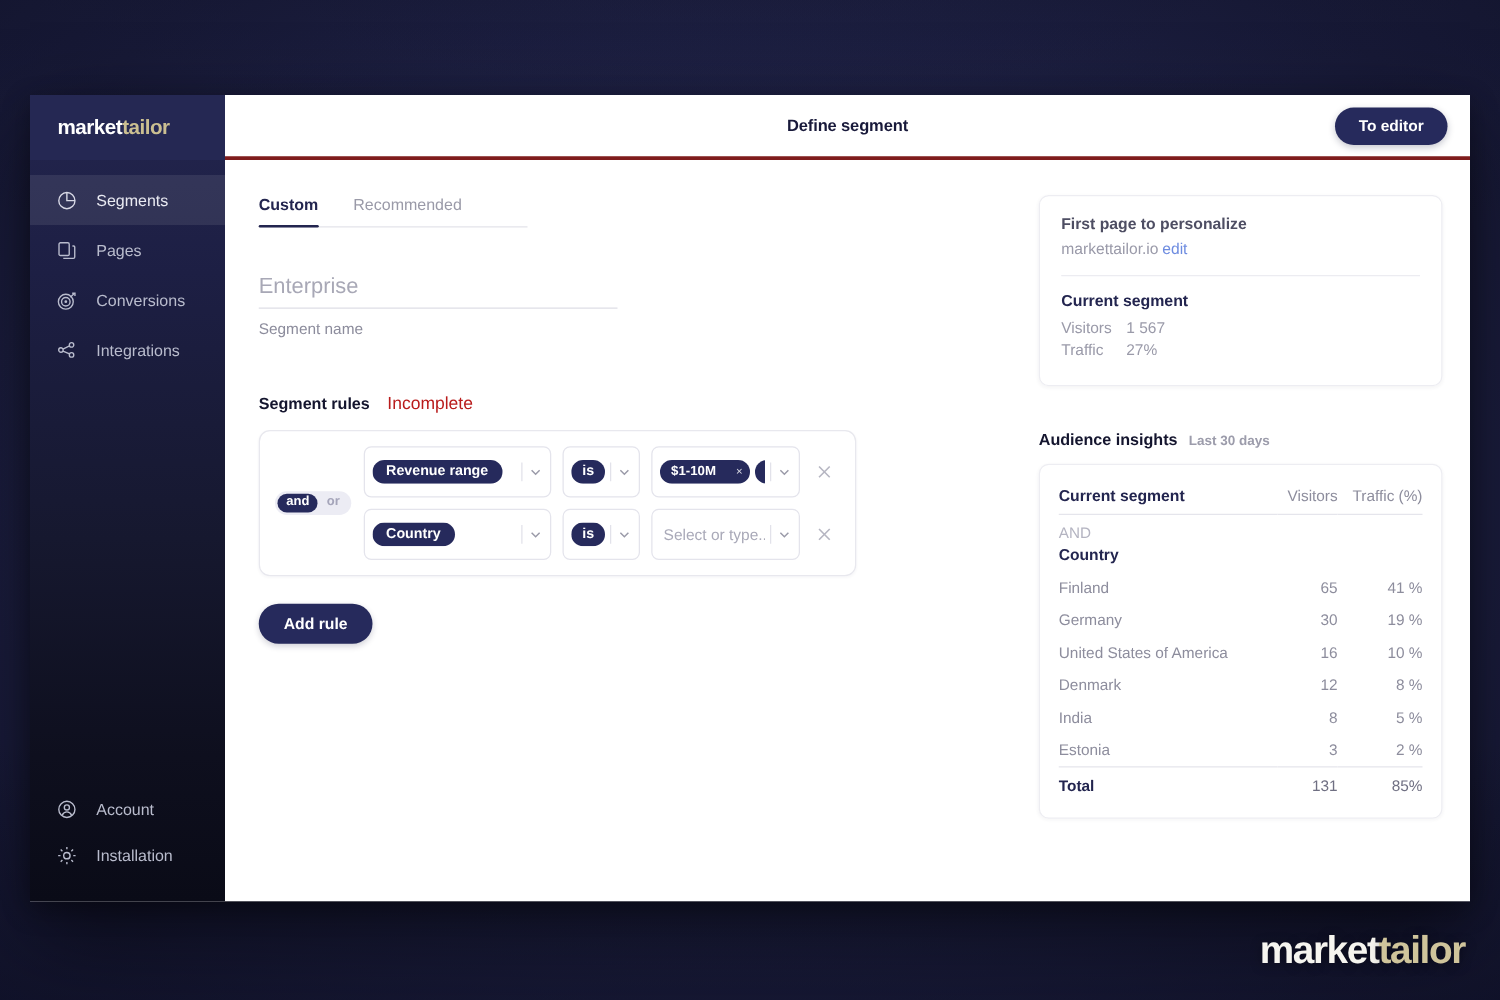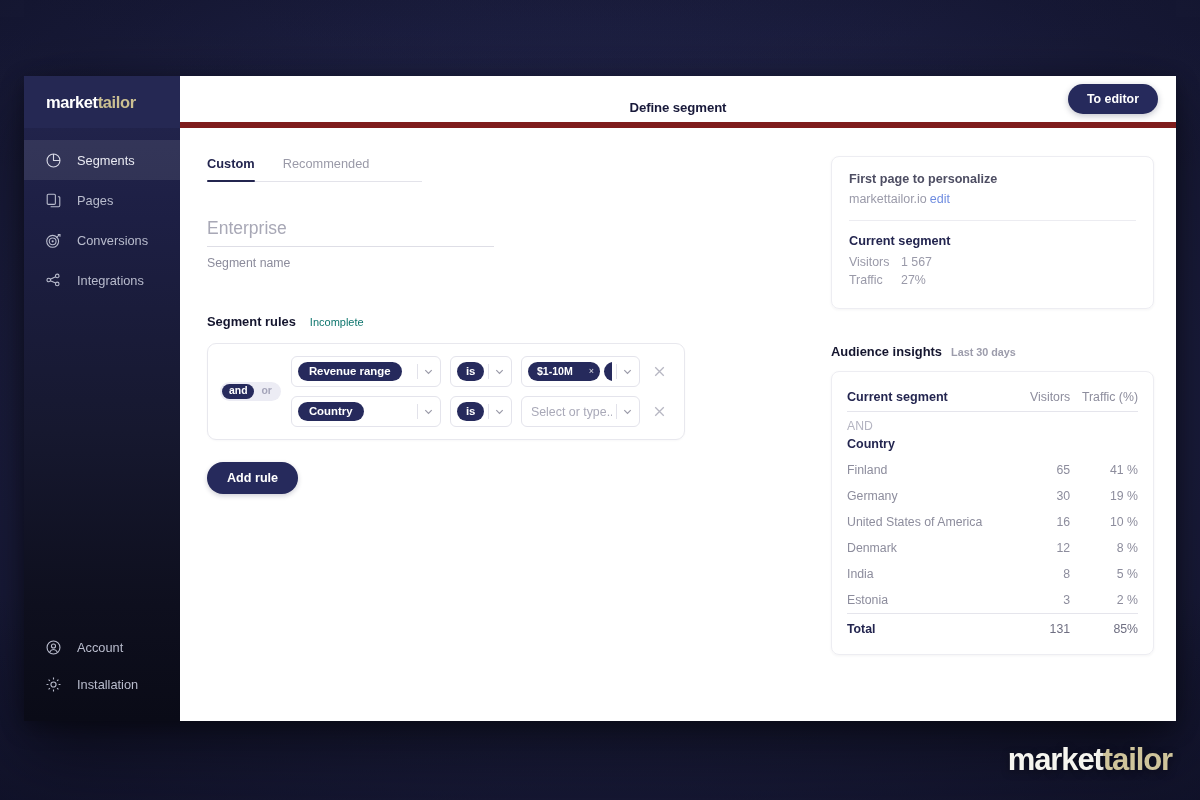--- a/index.html
+++ b/index.html
@@ -99,26 +99,26 @@
   .main {
     flex: 1;
     display: flex;
     flex-direction: column;
     background: #ffffff;
     min-width: 0;
   }
   .topbar {
     height: 52px;
     flex: 0 0 52px;
-    border-bottom: 6px solid #7f1d1d;
-    display: flex;
-    align-items: flex-end;
+    border-bottom: 3px solid #7f1d1d;
+    display: flex;
+    align-items: center;
     justify-content: center;
     position: relative;
-    padding: 7px 18px;
+    padding: 0 18px;
   }
   .topbar-title {
     font-size: 13.2px;
     font-weight: 700;
     color: #18193a;
     letter-spacing: -0.1px;
   }
   .to-editor-btn {
     position: absolute;
     right: 18px;
@@ -204,21 +204,21 @@
   }
 
   
   .rules-head {
     display: flex;
     align-items: center;
     gap: 14px;
     margin-bottom: 14px;
   }
   .rules-title { font-size: 12.9px; font-weight: 700; color: #14152e; }
-  .rules-status { font-size: 11px; color: #0f766e; }
+  .rules-status { font-size: 14px; color: #b91c1c; }
 
   .rules-box {
     border: 1px solid #e8e8ee;
     border-radius: 9px;
     padding: 12px 16px 12px 12px;
     display: flex;
     align-items: center;
     gap: 8px;
     width: 478px;
     box-shadow: 0 1px 2px rgba(30,30,60,0.03);
@@ -246,21 +246,21 @@
     background: #262a5c;
     color: #ffffff;
   }
 
   .rule-rows { display: flex; flex-direction: column; gap: 9px; flex: 1; min-width: 0; }
   .rule-row { display: flex; align-items: center; gap: 9px; }
 
   .select-box {
     border: 1px solid #e4e4ec;
     border-radius: 6px;
-    height: 31px;
+    height: 41px;
     display: flex;
     align-items: center;
     background: #fff;
     padding: 0 0 0 6px;
     cursor: pointer;
     min-width: 0;
   }
   .sb-field { width: 150px; flex: 0 0 150px; }
   .sb-op    { width: 62px;  flex: 0 0 62px; }
   .sb-val   { flex: 1; min-width: 0; }

